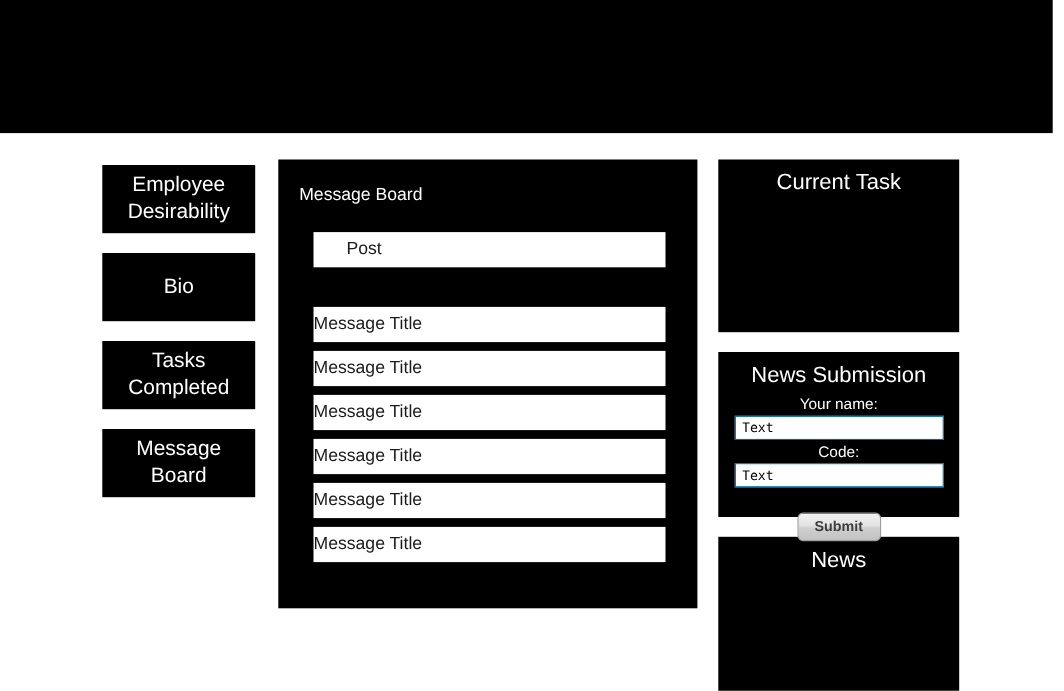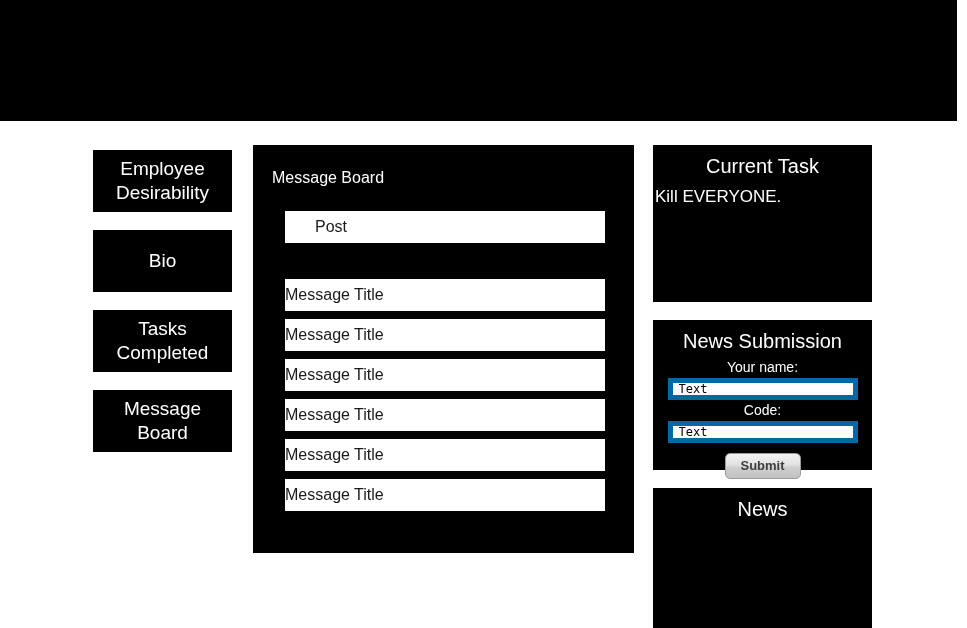--- a/index.html
+++ b/index.html
@@ -140,21 +140,21 @@
     text-align: center;
     font-size: 14px;
     margin: 2px 0 3px 0;
   }
   .text-input {
     display: block;
     width: 190px;
     height: 22px;
     margin: 0 auto;
     background: #ffffff;
-    border: 5px solid #0369a1;
+    border: 1px solid #0369a1;
     color: #000000;
     font-family: "DejaVu Sans Mono", monospace;
     font-size: 12px;
     line-height: 22px;
     padding: 0 6px;
     box-sizing: border-box;
     cursor: text;
   }
   .submit-row {
     text-align: center;
@@ -165,20 +165,21 @@
     min-width: 76px;
     padding: 4px 14px 5px 14px;
     border: 1px solid #9b9b9b;
     border-radius: 5px;
     background: linear-gradient(to bottom, #f2f2f2 0%, #e2e2e2 45%, #cfcfcf 55%, #c2c2c2 100%);
     color: #3d3d3d;
     font-family: "Liberation Sans", sans-serif;
     font-size: 13px;
     font-weight: bold;
     cursor: pointer;
+    margin-top: 13px;
   }
 
   
   .panel-news { min-height: 146px; padding: 4px 0 10px 0; }
   .news-list {
     list-style: none;
     margin: 8px 0 0 0;
     padding: 0 0 0 28px;
   }
   .news-list li {
@@ -242,21 +243,20 @@
     <div class="message-row">Message Title</div>
     <div class="message-row">Message Title</div>
     <div class="message-row">Message Title</div>
   </div>
 </section>
 
 <aside class="right-col">
 
   <section class="panel panel-current-task">
     <h3 class="panel-title">Current Task</h3>
-    <div class="current-task-body">Kill EVERYONE.</div>
   </section>
 
   <section class="panel panel-task-submission">
     <h3 class="panel-title">News Submission</h3>
 
     <label class="field-label">Your name:</label>
     <input class="text-input" type="text" value="Text" style="">
 
     <label class="field-label">Code:</label>
     <input class="text-input" type="text" value="Text" style="">

